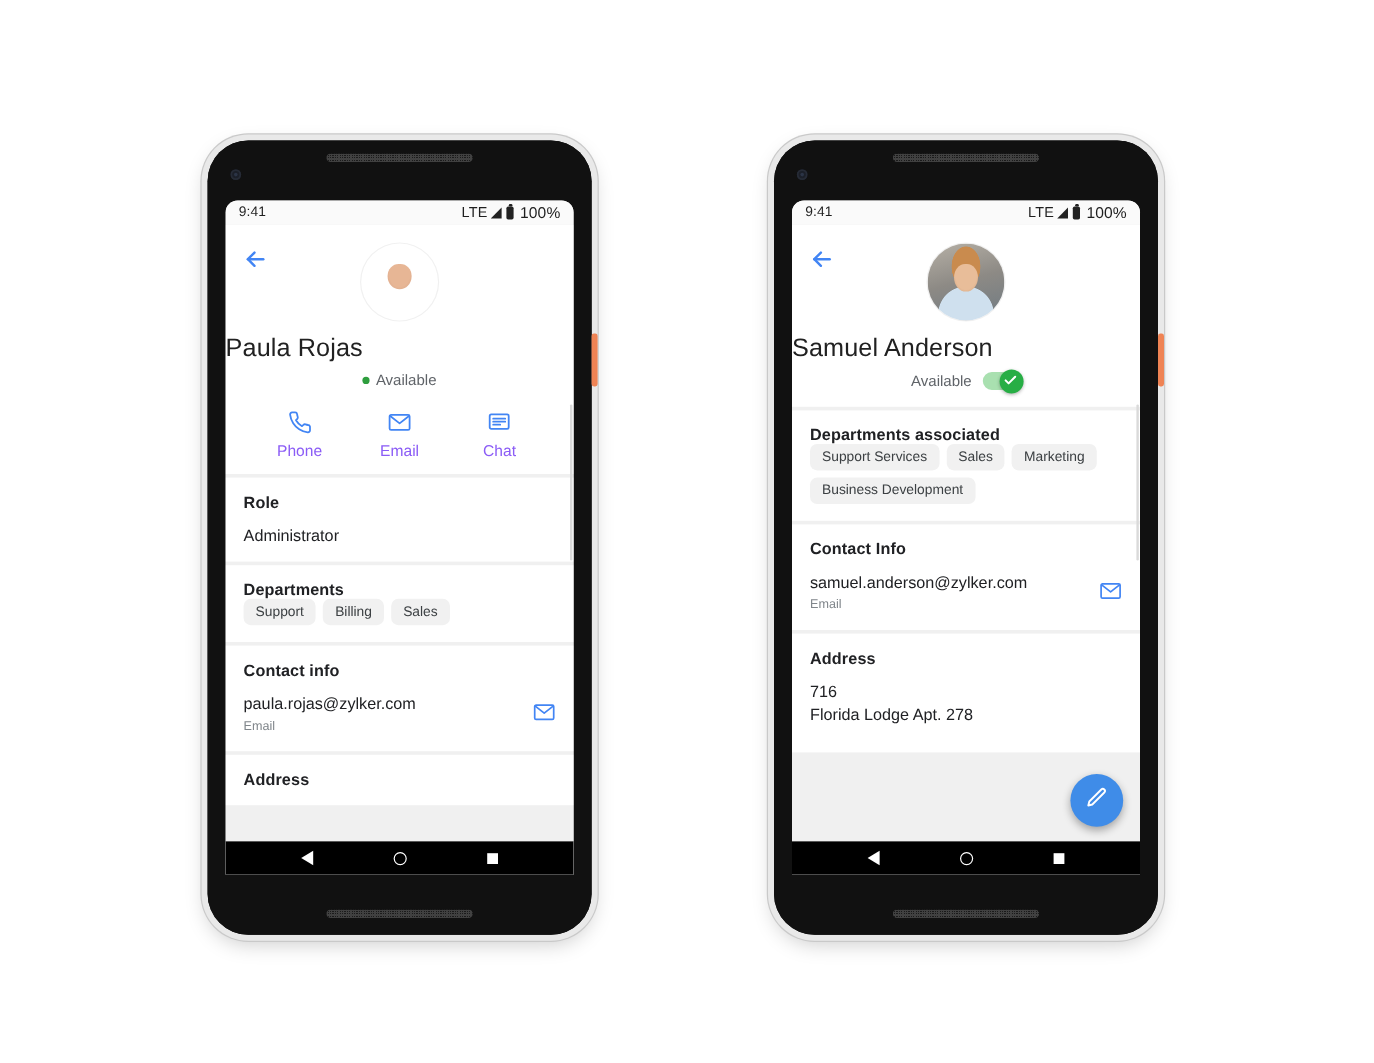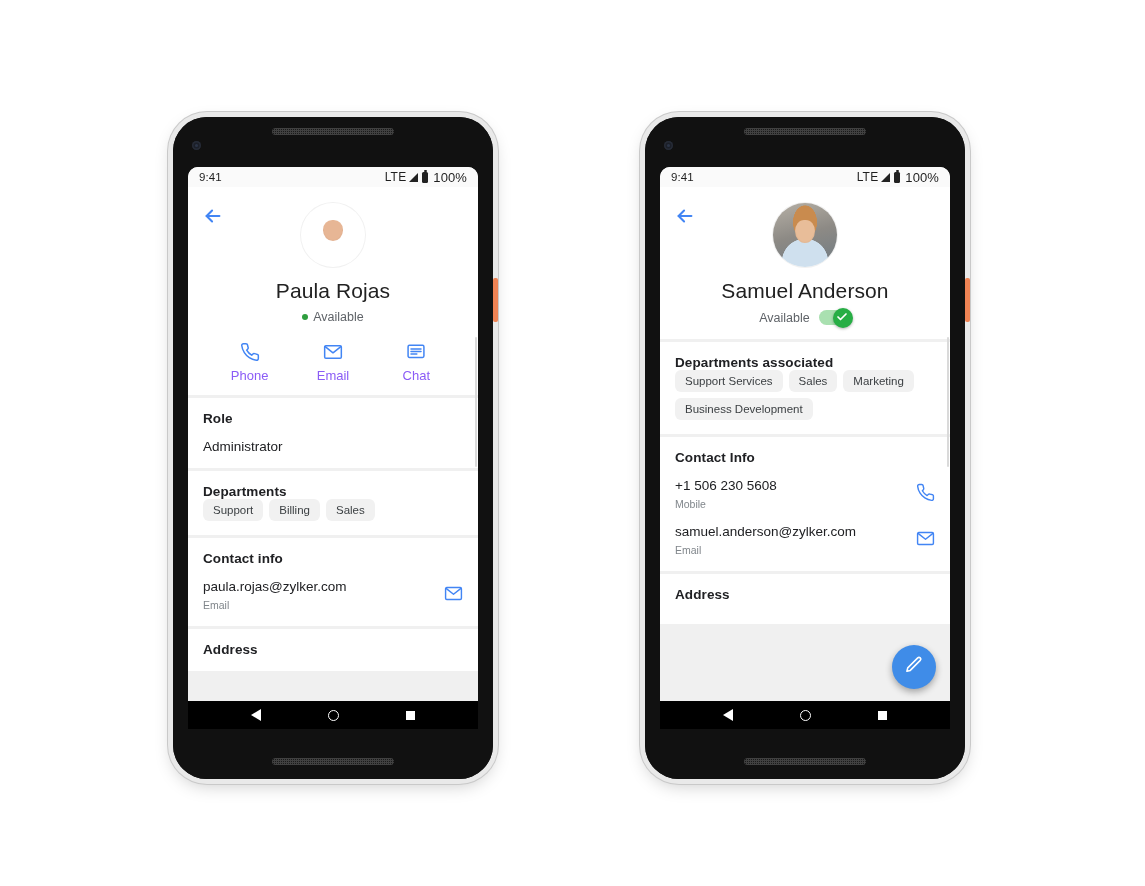--- a/index.html
+++ b/index.html
@@ -185,21 +185,21 @@
   }
   .avatar-b::after {
     content: "";
     position: absolute;
     left: 35%; top: 26%;
     width: 30%; height: 36%;
     border-radius: 48% 48% 52% 52%;
     background: radial-gradient(ellipse at 50% 38%, #e8bd99 0 62%, #cd9f7c 100%);
   }
   .profile-name {
-    text-align: center;
+    text-align: left;
     font-size: 21px;
     color: #212121;
     margin-top: 12px;
     font-weight: 400;
     letter-spacing: .1px;
   }
   .status-line {
     display: flex;
     align-items: center;
     justify-content: center;
@@ -522,48 +522,41 @@
             <span class="chip">Support Services</span>
             <span class="chip">Sales</span>
             <span class="chip">Marketing</span>
             <span class="chip">Business Development</span>
           </div>
         </div>
 
         <div class="card section">
           <div class="section-title">Contact Info</div>
 
-          <div class="contact-row">
-            <div class="contact-main">
-              <div class="contact-value">+1 506 230 5608</div>
-              <div class="contact-sub">Mobile</div>
-            </div>
-            <span class="contact-icon">
-              <svg viewBox="0 0 24 24" width="19" height="19" fill="none" stroke="currentColor" stroke-width="1.8" stroke-linecap="round" stroke-linejoin="round">
-                <path d="M22 16.9v3a2 2 0 0 1-2.2 2 19.8 19.8 0 0 1-8.6-3.1 19.5 19.5 0 0 1-6-6A19.8 19.8 0 0 1 2.1 4.2 2 2 0 0 1 4.1 2h3a2 2 0 0 1 2 1.7c.1.9.3 1.8.6 2.6a2 2 0 0 1-.4 2.1L8 9.8a16 16 0 0 0 6 6l1.4-1.3a2 2 0 0 1 2.1-.5c.8.3 1.7.5 2.6.6a2 2 0 0 1 1.9 2.3z"></path>
-              </svg>
-            </span>
-          </div>
 
           <div class="contact-row">
             <div class="contact-main">
               <div class="contact-value">samuel.anderson@zylker.com</div>
               <div class="contact-sub">Email</div>
             </div>
             <span class="contact-icon">
               <svg viewBox="0 0 24 24" width="19" height="19" fill="none" stroke="currentColor" stroke-width="1.8" stroke-linecap="round" stroke-linejoin="round">
                 <rect x="2" y="4.5" width="20" height="15" rx="1.5"></rect>
                 <polyline points="2.6 5.6 12 13 21.4 5.6"></polyline>
               </svg>
             </span>
           </div>
         </div>
 
         <div class="card section" style="padding-bottom:22px;">
           <div class="section-title">Address</div>
+          <div class="section-value" style="margin-top:12px;">
+            <div class="addr-line">716</div>
+            <div class="addr-line">Florida Lodge Apt. 278</div>
+          </div>
         </div>
 
         <div class="scroll-hint" style="top:150px; height:130px;"></div>
 
         <div class="fab">
           <span>
             <svg viewBox="0 0 24 24" width="20" height="20" fill="none" stroke="currentColor" stroke-width="1.9" stroke-linecap="round" stroke-linejoin="round">
               <path d="M16.5 3.5a2.1 2.1 0 0 1 3 3L7.5 18.5l-4 1 1-4z"></path>
             </svg>
           </span>

